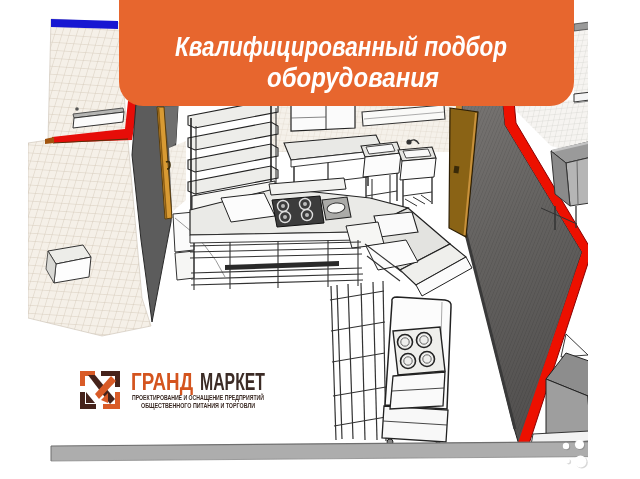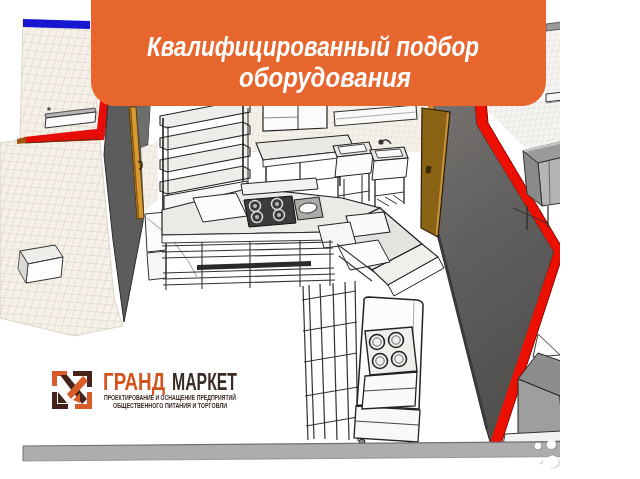--- a/index.html
+++ b/index.html
@@ -1,16 +1,16 @@
 <!DOCTYPE html>
 <html><head>
 <meta charset="utf-8">
 <style>
 html,body{margin:0;padding:0;background:#fff;}
-#stage{position:relative;width:560px;height:479px;overflow:hidden;font-family:"Liberation Sans",sans-serif;}
+#stage{position:relative;width:560px;height:479px;overflow:hidden;font-family:"Liberation Sans",sans-serif;padding-left:28px;}
 svg{display:block;}
 </style>
 </head>
 <body>
 <div id="stage">
 <svg width="640" height="479" viewBox="0 0 640 479" xmlns="http://www.w3.org/2000/svg">
 <defs>
 <pattern id="tileL" width="7.2" height="8" patternUnits="userSpaceOnUse" patternTransform="rotate(4) skewX(-13)">
   <rect width="7.2" height="8" fill="#F5F0E8"></rect>
   <path d="M0 0H7.2M0 0V8" stroke="#D5CABA" stroke-width="0.9" fill="none"></path>

